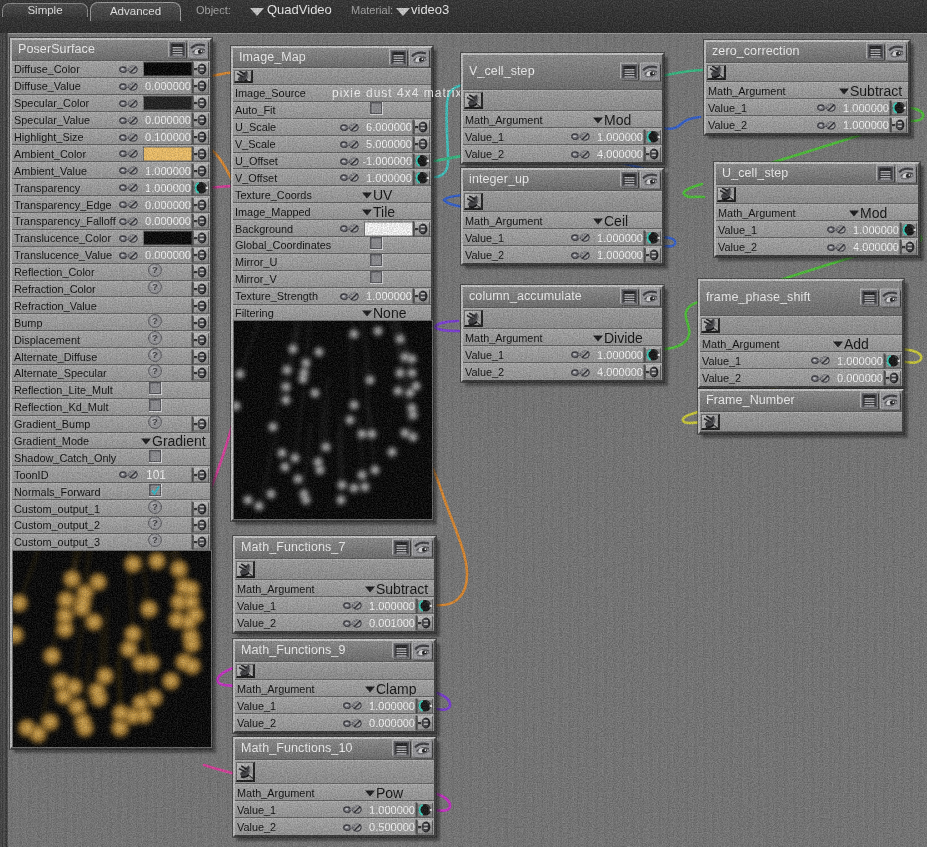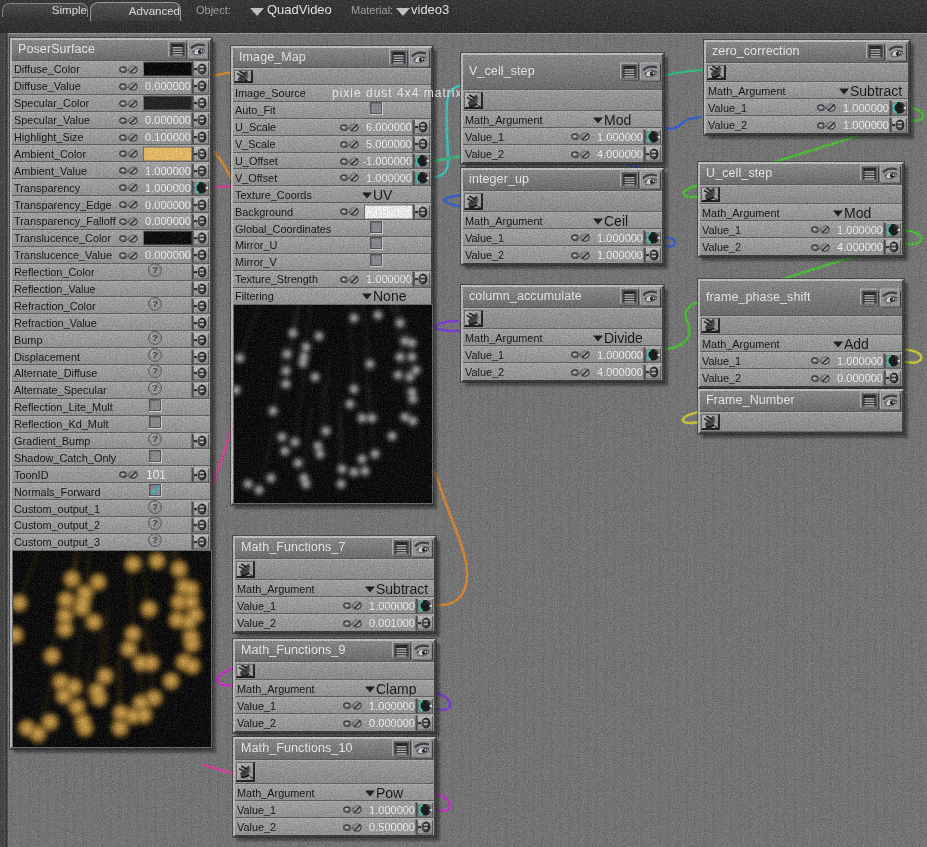--- a/index.html
+++ b/index.html
@@ -1,18 +1,18 @@
 <!DOCTYPE html>
 <html><head><meta charset="utf-8"><style>
 * { margin:0; padding:0; box-sizing:border-box; }
 html,body { width:927px; height:847px; overflow:hidden; background:#2c2c2c; font-family:"Liberation Sans", sans-serif; }
 #page { position:relative; width:927px; height:847px; }
 #topbar { position:absolute; left:0; top:0; width:927px; height:33px; background:linear-gradient(#343434,#2a2a2a); }
 .tab { position:absolute; border:1px solid #8a8a8a; border-bottom:none; border-radius:8px 8px 0 0;
-  color:#e9e9e9; font-size:11.5px; text-align:right; }
+  color:#e9e9e9; font-size:11.5px; text-align:center; }
 #tab1 { left:2px; top:3px; width:86px; height:14px; line-height:13px; background:linear-gradient(#4a4a4a,#333); border-radius:7px 7px 0 0; }
 #tab2 { left:90px; top:2px; width:91px; height:19px; line-height:17px; background:linear-gradient(#505050,#383838); border-color:#9e9e9e; border-radius:8px 8px 0 0; }
 .toplb { position:absolute; top:4px; color:#a9a9a9; font-size:11px; }
 .topval { position:absolute; top:2px; color:#efefef; font-size:13px; }
 .toptri { position:absolute; top:8px; width:0; height:0; border-left:7px solid transparent; border-right:7px solid transparent; border-top:8px solid #cfcfcf; }
 #leftbar { position:absolute; left:0; top:33px; width:8px; height:814px;
   background:linear-gradient(90deg,#2e2e2e 0,#555 1px,#3a3a3a 2px,#3a3a3a 3px,#5a5a5a 4px,#3f3f3f 5px,#333 7px,#666 8px); }
 #ws { position:absolute; left:8px; top:33px; width:919px; height:814px; background:#777777;
   border-top:1px solid #9b9b9b;
   background-image:repeating-linear-gradient(90deg, rgba(255,255,255,0.013) 0 2px, rgba(0,0,0,0.018) 2px 5px, rgba(255,255,255,0.006) 5px 9px); }
@@ -415,32 +415,20 @@
           <svg width="14" height="13" viewBox="0 0 14 13">
             <rect x="0" y="5.5" width="3" height="2.2" fill="#2c2c2c"></rect>
             <ellipse cx="8" cy="6.5" rx="4.4" ry="5.4" fill="#1d1d1f"></ellipse>
             <ellipse cx="7.3" cy="6.3" rx="3.2" ry="4.4" fill="#46464a"></ellipse>
             <rect x="5.6" y="3.4" width="4.4" height="1.5" rx="0.7" fill="#c6c6c6"></rect>
             <rect x="5.6" y="7" width="4.4" height="1.5" rx="0.7" fill="#c6c6c6"></rect>
           </svg>
         </div>
       </div>
       <div class="row" style="height:16.9px">
-        <span class="lb">Reflection_Value</span>
-        <div class="plugbtn">
-          <svg width="14" height="13" viewBox="0 0 14 13">
-            <rect x="0" y="5.5" width="3" height="2.2" fill="#2c2c2c"></rect>
-            <ellipse cx="8" cy="6.5" rx="4.4" ry="5.4" fill="#1d1d1f"></ellipse>
-            <ellipse cx="7.3" cy="6.3" rx="3.2" ry="4.4" fill="#46464a"></ellipse>
-            <rect x="5.6" y="3.4" width="4.4" height="1.5" rx="0.7" fill="#c6c6c6"></rect>
-            <rect x="5.6" y="7" width="4.4" height="1.5" rx="0.7" fill="#c6c6c6"></rect>
-          </svg>
-        </div>
-      </div>
-      <div class="row" style="height:16.9px">
         <span class="lb">Refraction_Color</span>
         <div class="qb"><svg width="14" height="14" viewBox="0 0 14 14">
             <circle cx="7" cy="7" r="6.4" fill="#9a9a9e"></circle>
             <circle cx="7" cy="7" r="6.4" fill="none" stroke="#55555a" stroke-width="1"></circle>
             <circle cx="5.4" cy="5" r="2.6" fill="#b8b8bc" opacity="0.8"></circle>
             <text x="7" y="10.2" font-family="Liberation Sans" font-size="9.5" font-weight="bold" fill="#3a3a3e" text-anchor="middle">?</text>
           </svg></div>
         <div class="plugbtn">
           <svg width="14" height="13" viewBox="0 0 14 13">
             <rect x="0" y="5.5" width="3" height="2.2" fill="#2c2c2c"></rect>
@@ -560,20 +548,29 @@
             <text x="7" y="10.2" font-family="Liberation Sans" font-size="9.5" font-weight="bold" fill="#3a3a3e" text-anchor="middle">?</text>
           </svg></div>
         <div class="plugbtn">
           <svg width="14" height="13" viewBox="0 0 14 13">
             <rect x="0" y="5.5" width="3" height="2.2" fill="#2c2c2c"></rect>
             <ellipse cx="8" cy="6.5" rx="4.4" ry="5.4" fill="#1d1d1f"></ellipse>
             <ellipse cx="7.3" cy="6.3" rx="3.2" ry="4.4" fill="#46464a"></ellipse>
             <rect x="5.6" y="3.4" width="4.4" height="1.5" rx="0.7" fill="#c6c6c6"></rect>
             <rect x="5.6" y="7" width="4.4" height="1.5" rx="0.7" fill="#c6c6c6"></rect>
           </svg>
+        </div>
+      </div>
+      <div class="row" style="height:16.9px">
+        <span class="lb">Gradient_Mode</span>
+        <div class="dd">
+          <svg width="10" height="8" viewBox="0 0 10 8" style="margin-right:1px">
+            <path d="M 0 1 L 10 1 L 5 7 Z" fill="#18181a"></path>
+          </svg>
+          <span>Gradient B</span>
         </div>
       </div>
       <div class="row" style="height:16.9px">
         <span class="lb">Shadow_Catch_Only</span>
         <div class="cb"><svg width="13" height="13" viewBox="0 0 13 13">
             <rect width="13" height="13" fill="#dcdcdf"></rect>
             <rect x="0" y="0" width="12" height="12" fill="#55555a"></rect>
             <rect x="1.5" y="1.5" width="9.5" height="9.5" fill="#8f8f93"></rect>
           </svg></div>
       </div>
@@ -1004,20 +1001,29 @@
       <div class="row" style="height:16.9px">
         <span class="lb">Texture_Coords</span>
         <div class="dd">
           <svg width="10" height="8" viewBox="0 0 10 8" style="margin-right:1px">
             <path d="M 0 1 L 10 1 L 5 7 Z" fill="#18181a"></path>
           </svg>
           <span>UV</span>
         </div>
       </div>
       <div class="row" style="height:16.9px">
+        <span class="lb">Image_Mapped</span>
+        <div class="dd">
+          <svg width="10" height="8" viewBox="0 0 10 8" style="margin-right:1px">
+            <path d="M 0 1 L 10 1 L 5 7 Z" fill="#18181a"></path>
+          </svg>
+          <span>Tile</span>
+        </div>
+      </div>
+      <div class="row" style="height:16.9px">
         <span class="lb">Background</span>
         <div class="chain">
           <svg width="19" height="9" viewBox="0 0 19 9" style="position:absolute;top:50%;margin-top:-4.5px">
             <ellipse cx="4" cy="4.7" rx="3.3" ry="2.7" fill="#83838a" stroke="#3c3c42" stroke-width="1.3"></ellipse>
             <ellipse cx="3.6" cy="4.2" rx="1.4" ry="1" fill="#c9c9ce"></ellipse>
             <rect x="6.8" y="3.7" width="4.6" height="1.9" fill="#55555c"></rect>
             <rect x="6.8" y="3.7" width="4.6" height="0.8" fill="#a8a8ae"></rect>
             <ellipse cx="14" cy="4.6" rx="4" ry="3.4" fill="none" stroke="#3e3e44" stroke-width="1.5"></ellipse>
             <ellipse cx="13.6" cy="4.2" rx="3.6" ry="3" fill="none" stroke="#bcbcc2" stroke-width="0.7"></ellipse>
             <line x1="11" y1="7.8" x2="17.4" y2="1.4" stroke="#2c2c31" stroke-width="1.4"></line>
@@ -1612,21 +1618,21 @@
           <svg width="14" height="13" viewBox="0 0 14 13">
             <rect x="0" y="5.5" width="3" height="2.2" fill="#2c2c2c"></rect>
             <ellipse cx="8" cy="6.5" rx="4.4" ry="5.4" fill="#1d1d1f"></ellipse>
             <ellipse cx="7.3" cy="6.3" rx="3.2" ry="4.4" fill="#46464a"></ellipse>
             <rect x="5.6" y="3.4" width="4.4" height="1.5" rx="0.7" fill="#c6c6c6"></rect>
             <rect x="5.6" y="7" width="4.4" height="1.5" rx="0.7" fill="#c6c6c6"></rect>
           </svg>
         </div>
       </div>
     </div>
-    <div class="node" style="left:698px;top:162px;width:206px;z-index:5">
+    <div class="node" style="left:714px;top:162px;width:206px;z-index:5">
       <div class="hdr" style="height:21px">
         <span class="ttl">U_cell_step</span>
         <div class="hic">
           <svg width="17" height="16" viewBox="0 0 17 16" class="hicon">
             <rect width="17" height="16" fill="#86868a"></rect>
             <rect x="1" y="1" width="15" height="14" fill="#55555a"></rect>
             <rect x="2.5" y="2.5" width="12" height="11" fill="#232325"></rect>
             <rect x="3.5" y="5.6" width="10" height="1.3" fill="#c2c2c6"></rect>
             <rect x="3.5" y="8" width="10" height="1.3" fill="#c2c2c6"></rect>
             <rect x="3.5" y="10.4" width="10" height="1.3" fill="#c2c2c6"></rect>

